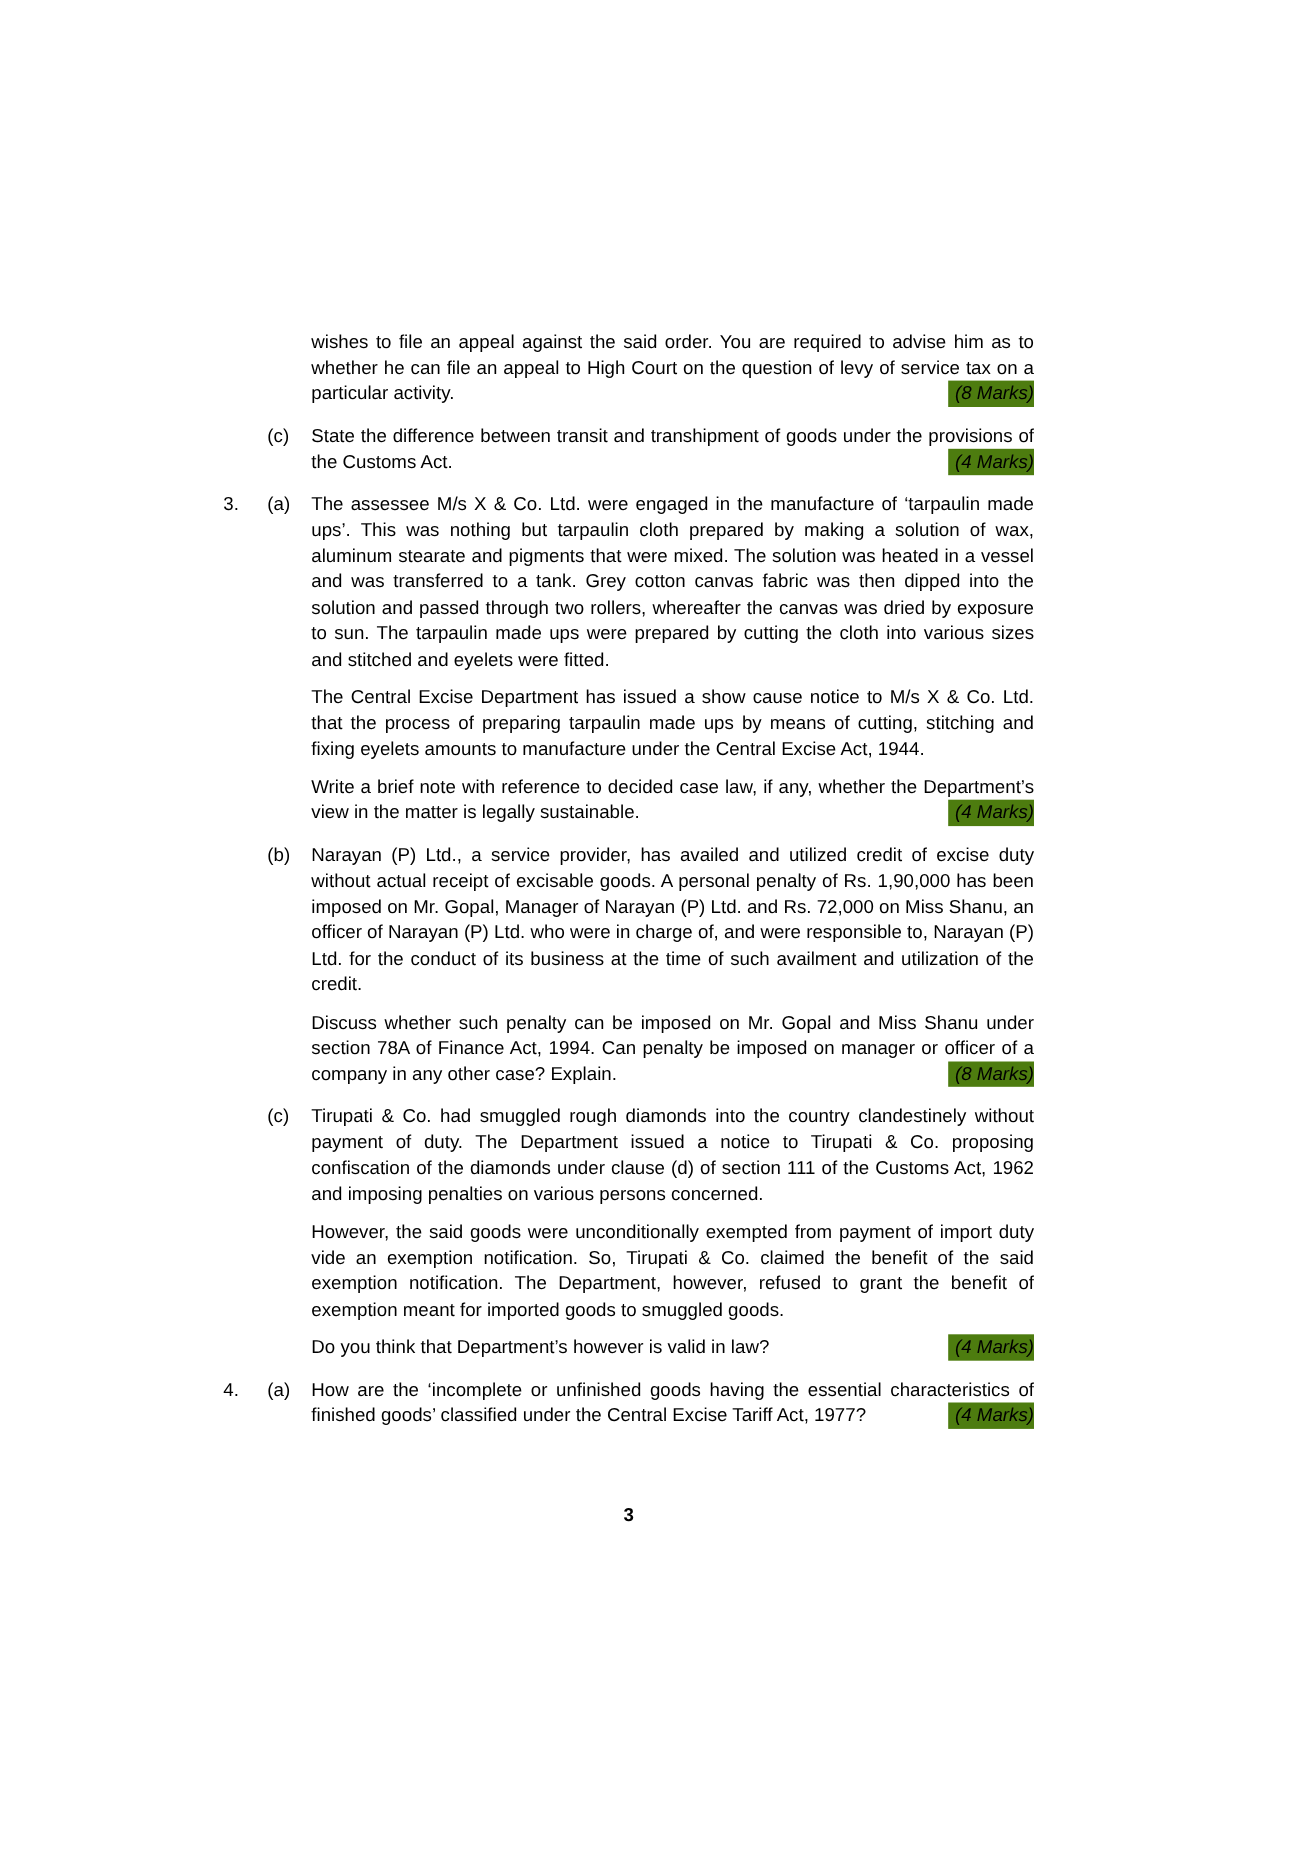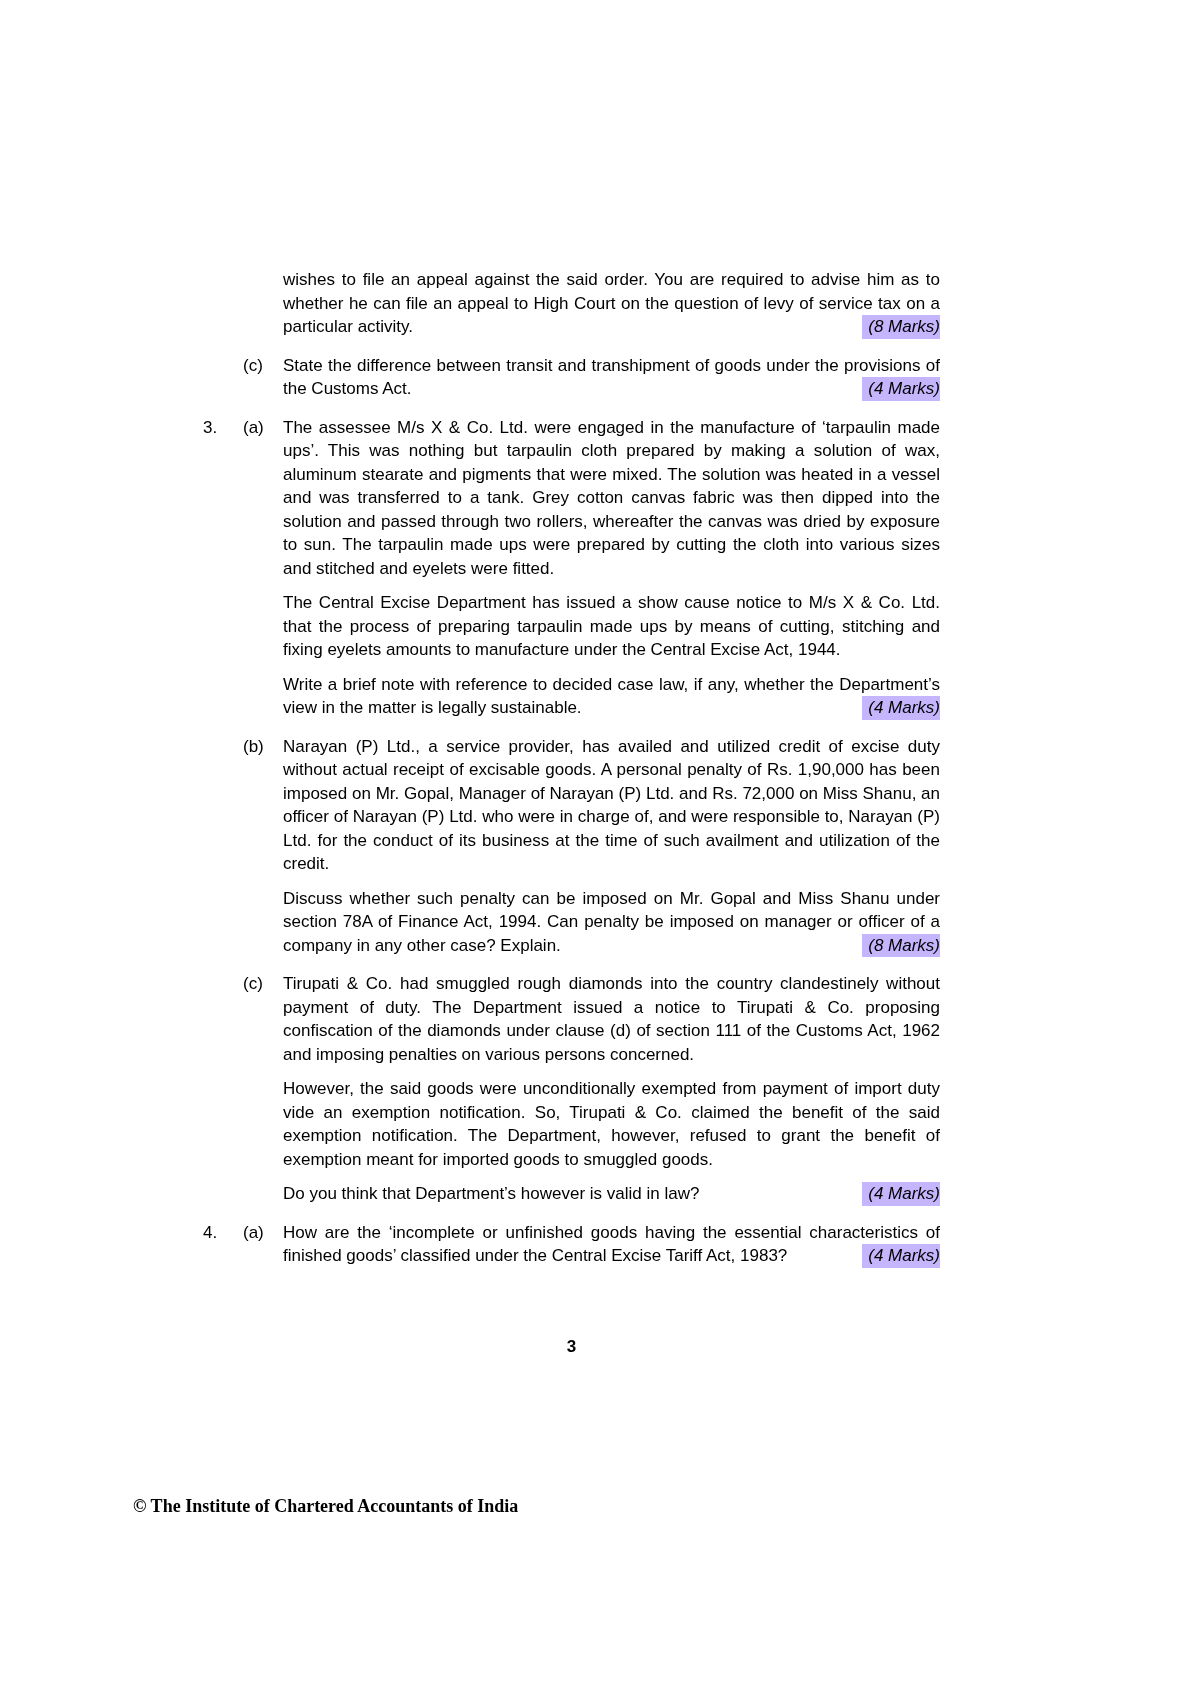--- a/index.html
+++ b/index.html
@@ -11,20 +11,21 @@
     height: 1684px;
     position: relative;
     background: #ffffff;
     color: #000000;
     font-family: "Liberation Sans", sans-serif;
   }
   .page {
     position: absolute;
     inset: 0;
     background: #ffffff;
+    margin-top: 31px;
   }
   .content {
     position: absolute;
     left: 203px;
     top: 268px;
     width: 737px;
   }
   .block {
     display: grid;
     grid-template-columns: 40px 40px 1fr;
@@ -43,21 +44,21 @@
   }
   .para:last-child {
     margin-bottom: 0;
   }
   .marks {
     position: absolute;
     right: 0;
     bottom: 0;
     font-style: italic;
     white-space: nowrap;
-    background: #c4b5fd;
+    background: #4d7c0f;
     padding-left: 6px;
   }
   .page-number {
     position: absolute;
     top: 1337px;
     left: 203px;
     width: 737px;
     text-align: center;
     font-size: 17px;
     font-weight: bold;
@@ -146,25 +147,24 @@
           <span class="marks">(4 Marks)</span>
         </div>
       </div>
     </div>
 
     <div class="block">
       <div class="num">4.</div>
       <div class="letter">(a)</div>
       <div class="paras">
         <div class="para">
-          <span>How are the ‘incomplete or unfinished goods having the essential characteristics of finished goods’ classified under the Central Excise Tariff Act, 1983?</span>
+          <span>How are the ‘incomplete or unfinished goods having the essential characteristics of finished goods’ classified under the Central Excise Tariff Act, 1977?</span>
           <span class="marks">(4 Marks)</span>
         </div>
       </div>
     </div>
 
   </div>
 
   <div class="page-number">3</div>
 
-  <div class="footer">© The Institute of Chartered Accountants of India</div>
 
 </div>
 
 </body></html>

